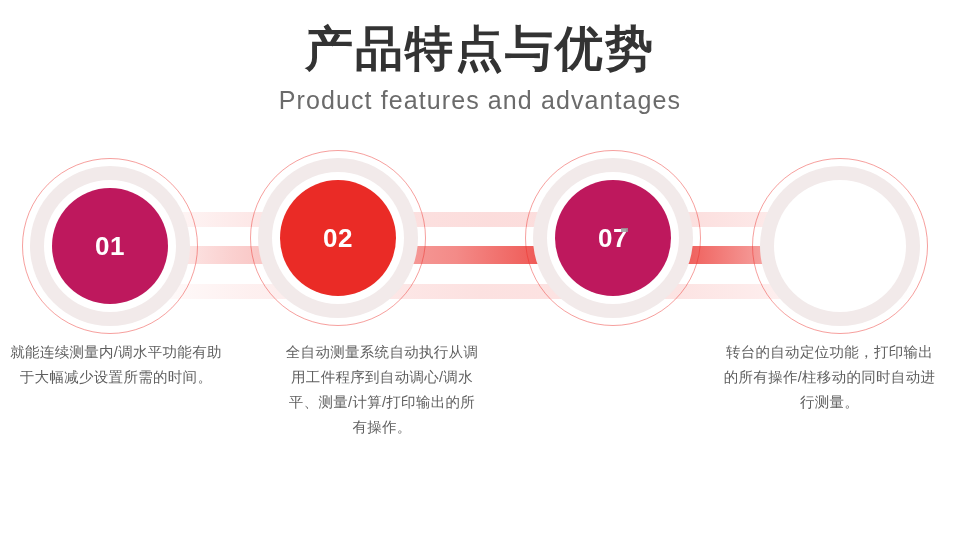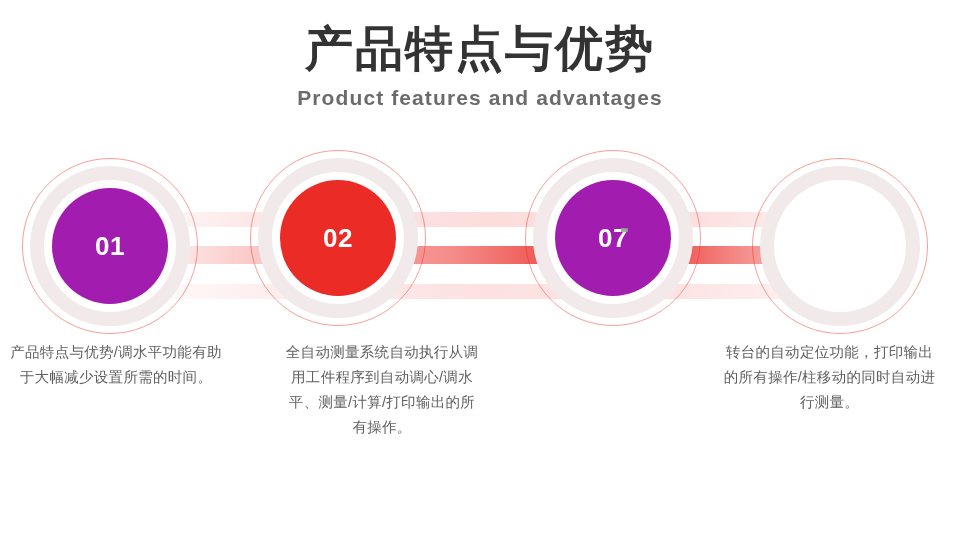--- a/index.html
+++ b/index.html
@@ -35,22 +35,22 @@
   }
   .title-cn {
     font-size: 48px;
     font-weight: bold;
     color: #333333;
     letter-spacing: 2px;
     line-height: 1.12;
     margin: 0;
   }
   .title-en {
-    font-size: 21px;
-    font-weight: bold;
+    font-size: 25px;
+    font-weight: normal;
     color: #6b6b6b;
     letter-spacing: 1.1px;
     line-height: 1.2;
     margin: 9px 0 0 0;
   }
 
   
   .stripes {
     position: absolute;
     left: 0;
@@ -144,21 +144,21 @@
     position: absolute;
     left: 22px;
     top: 22px;
     width: 116px;
     height: 116px;
     border-radius: 50%;
     display: flex;
     align-items: center;
     justify-content: center;
   }
-  .disc.dark  { background: #a21caf; }
+  .disc.dark  { background: #be185d; }
   .disc.red   { background: #ea2b26; text-align: center; }
   .disc-num {
     color: #ffffff;
     font-size: 26px;
     font-weight: bold;
     letter-spacing: 0.5px;
     line-height: 1;
   }
   .smudge {
     position: absolute;
@@ -223,20 +223,20 @@
       <span class="smudge"></span>
     </div>
   </div>
 
   <div class="node" style="left:760px; top:166px;">
     <div class="ring-outline"></div>
     <div class="ring-halo"></div>
     <div class="ring-gap"></div>
   </div>
 
-  <div class="caption" style="left:8px; top:340px; width:216px;">产品特点与优势/调水平功能有助于大幅减少设置所需的时间。</div>
+  <div class="caption" style="left:8px; top:340px; width:216px;">就能连续测量内/调水平功能有助于大幅减少设置所需的时间。</div>
 
   <div class="caption" style="left:252px; top:340px; width:196px;margin-left:32px;">全自动测量系统自动执行从调用工件程序到自动调心/调水平、测量/计算/打印输出的所有操作。</div>
 
 
   <div class="caption" style="left:722px; top:340px; width:215px;">转台的自动定位功能，打印输出的所有操作/柱移动的同时自动进行测量。</div>
 
 </div>
 
 </body></html>

